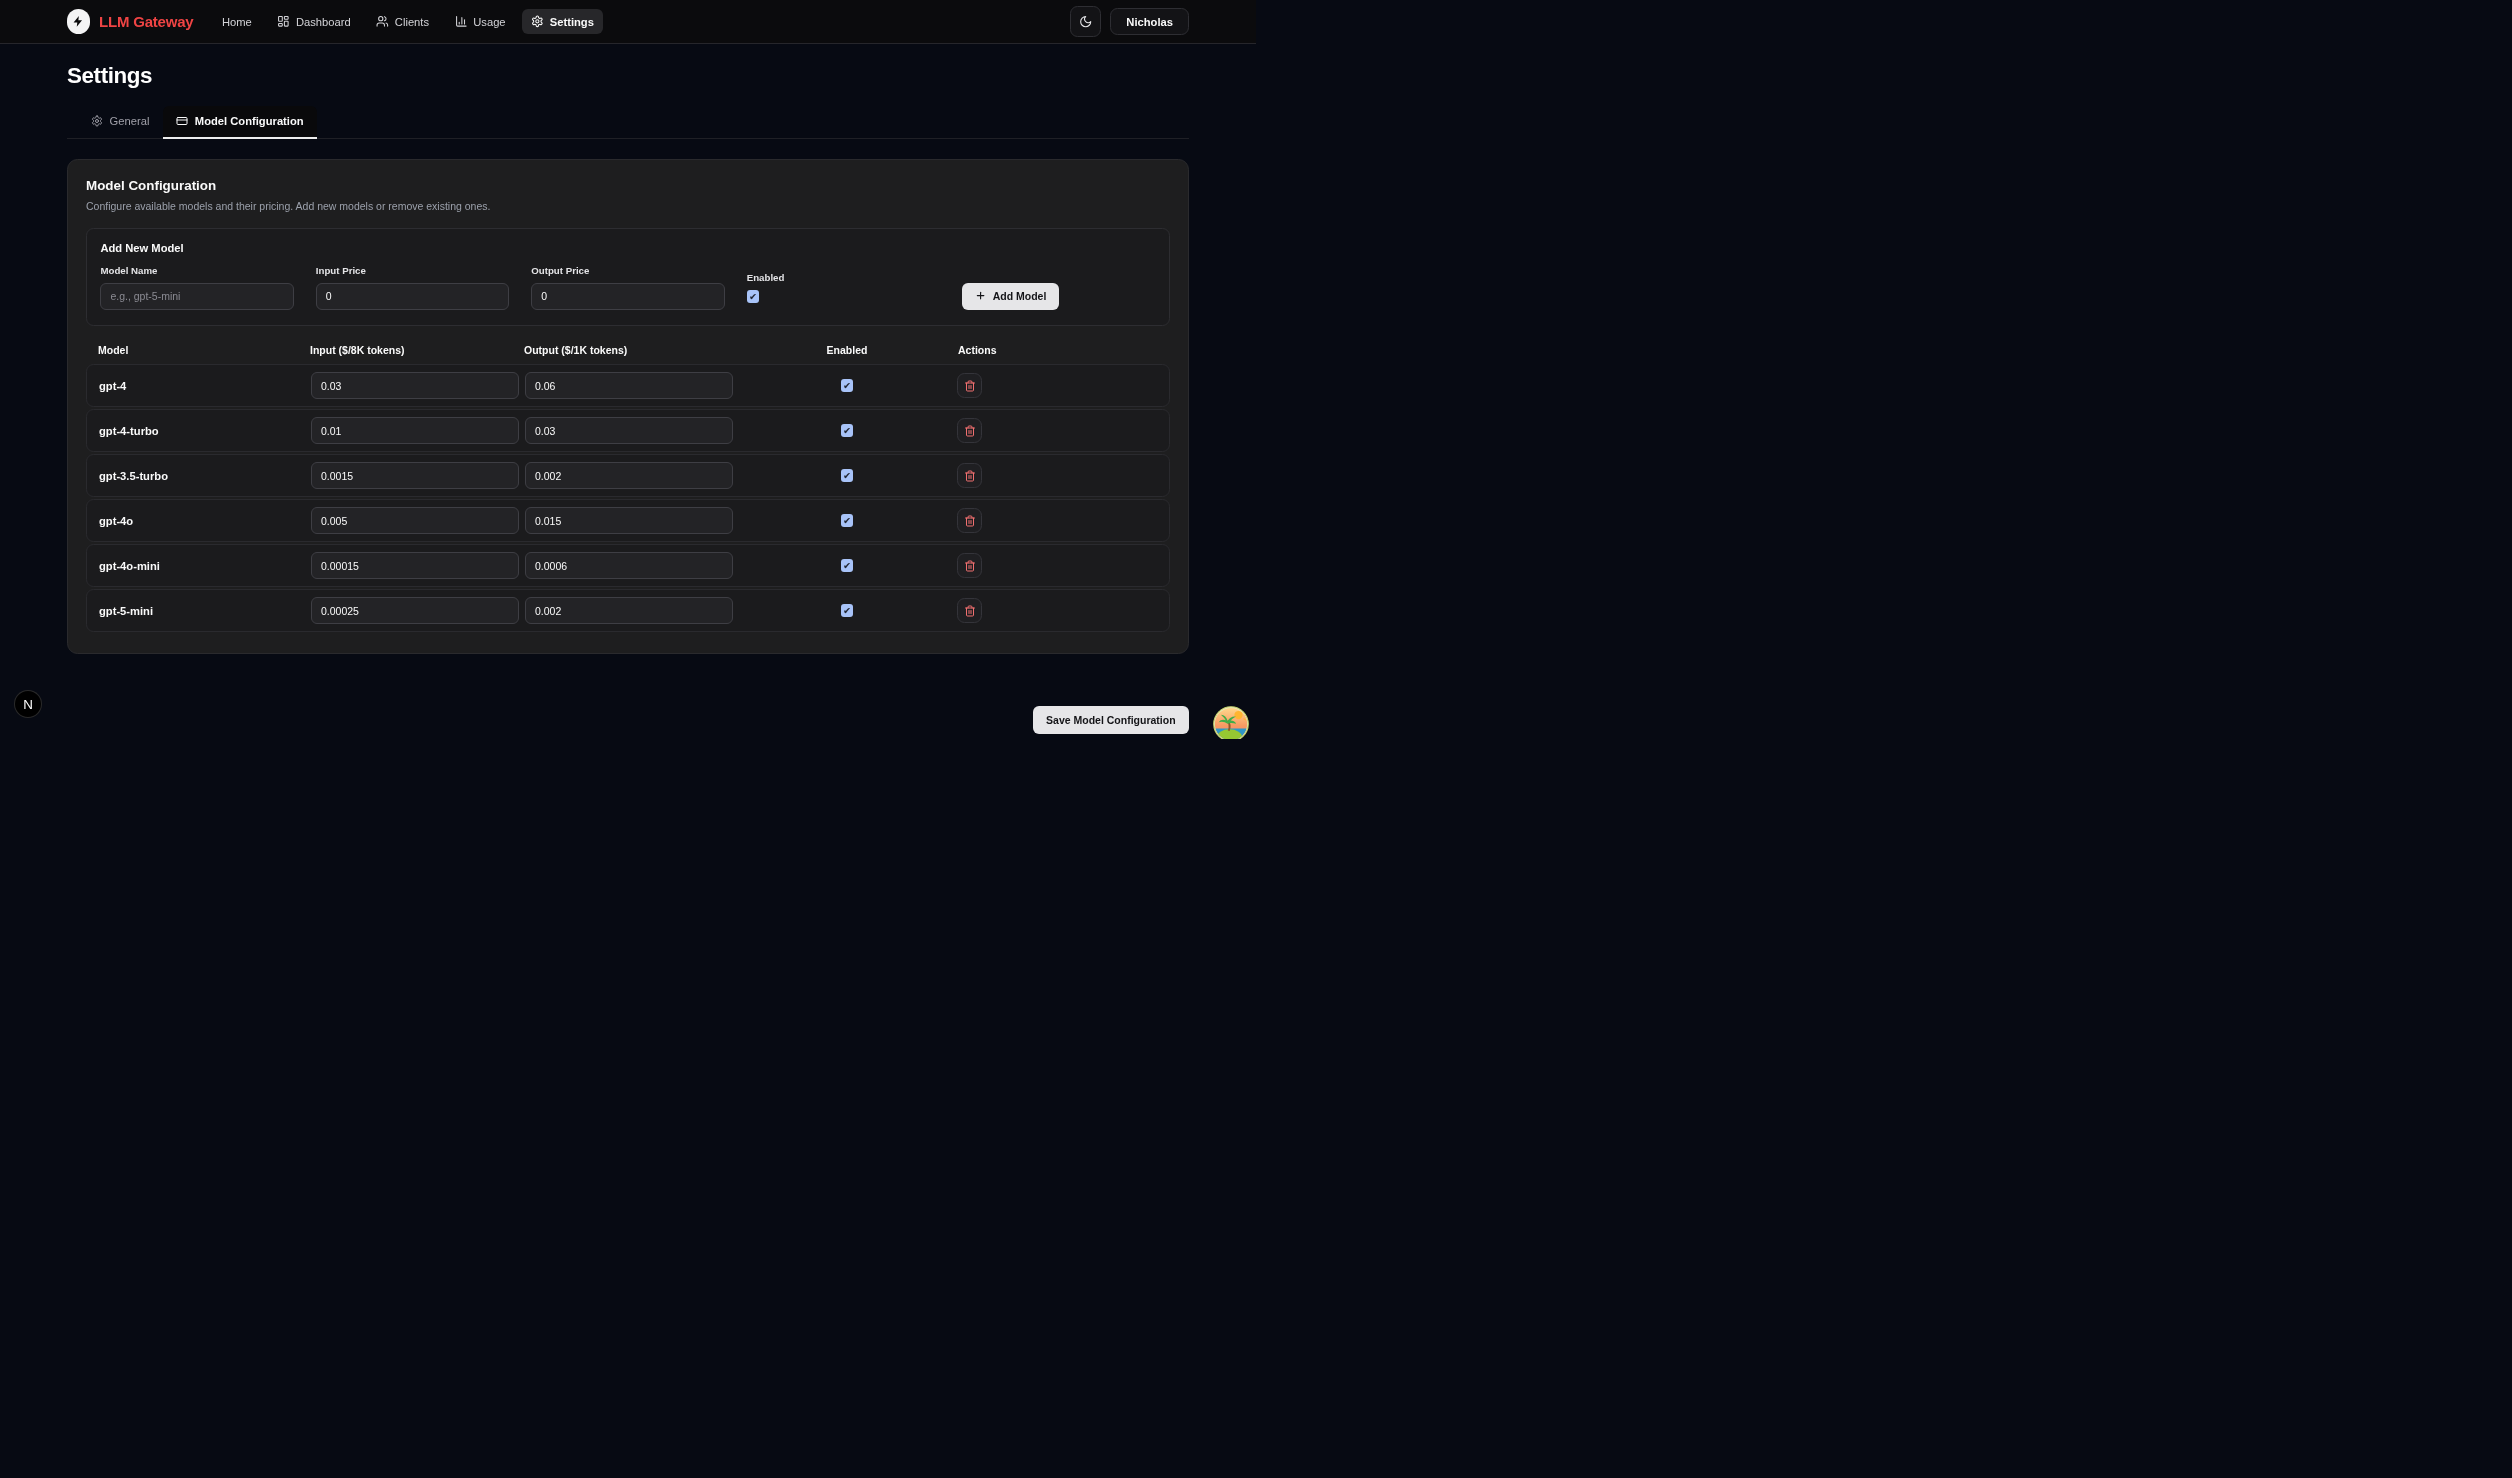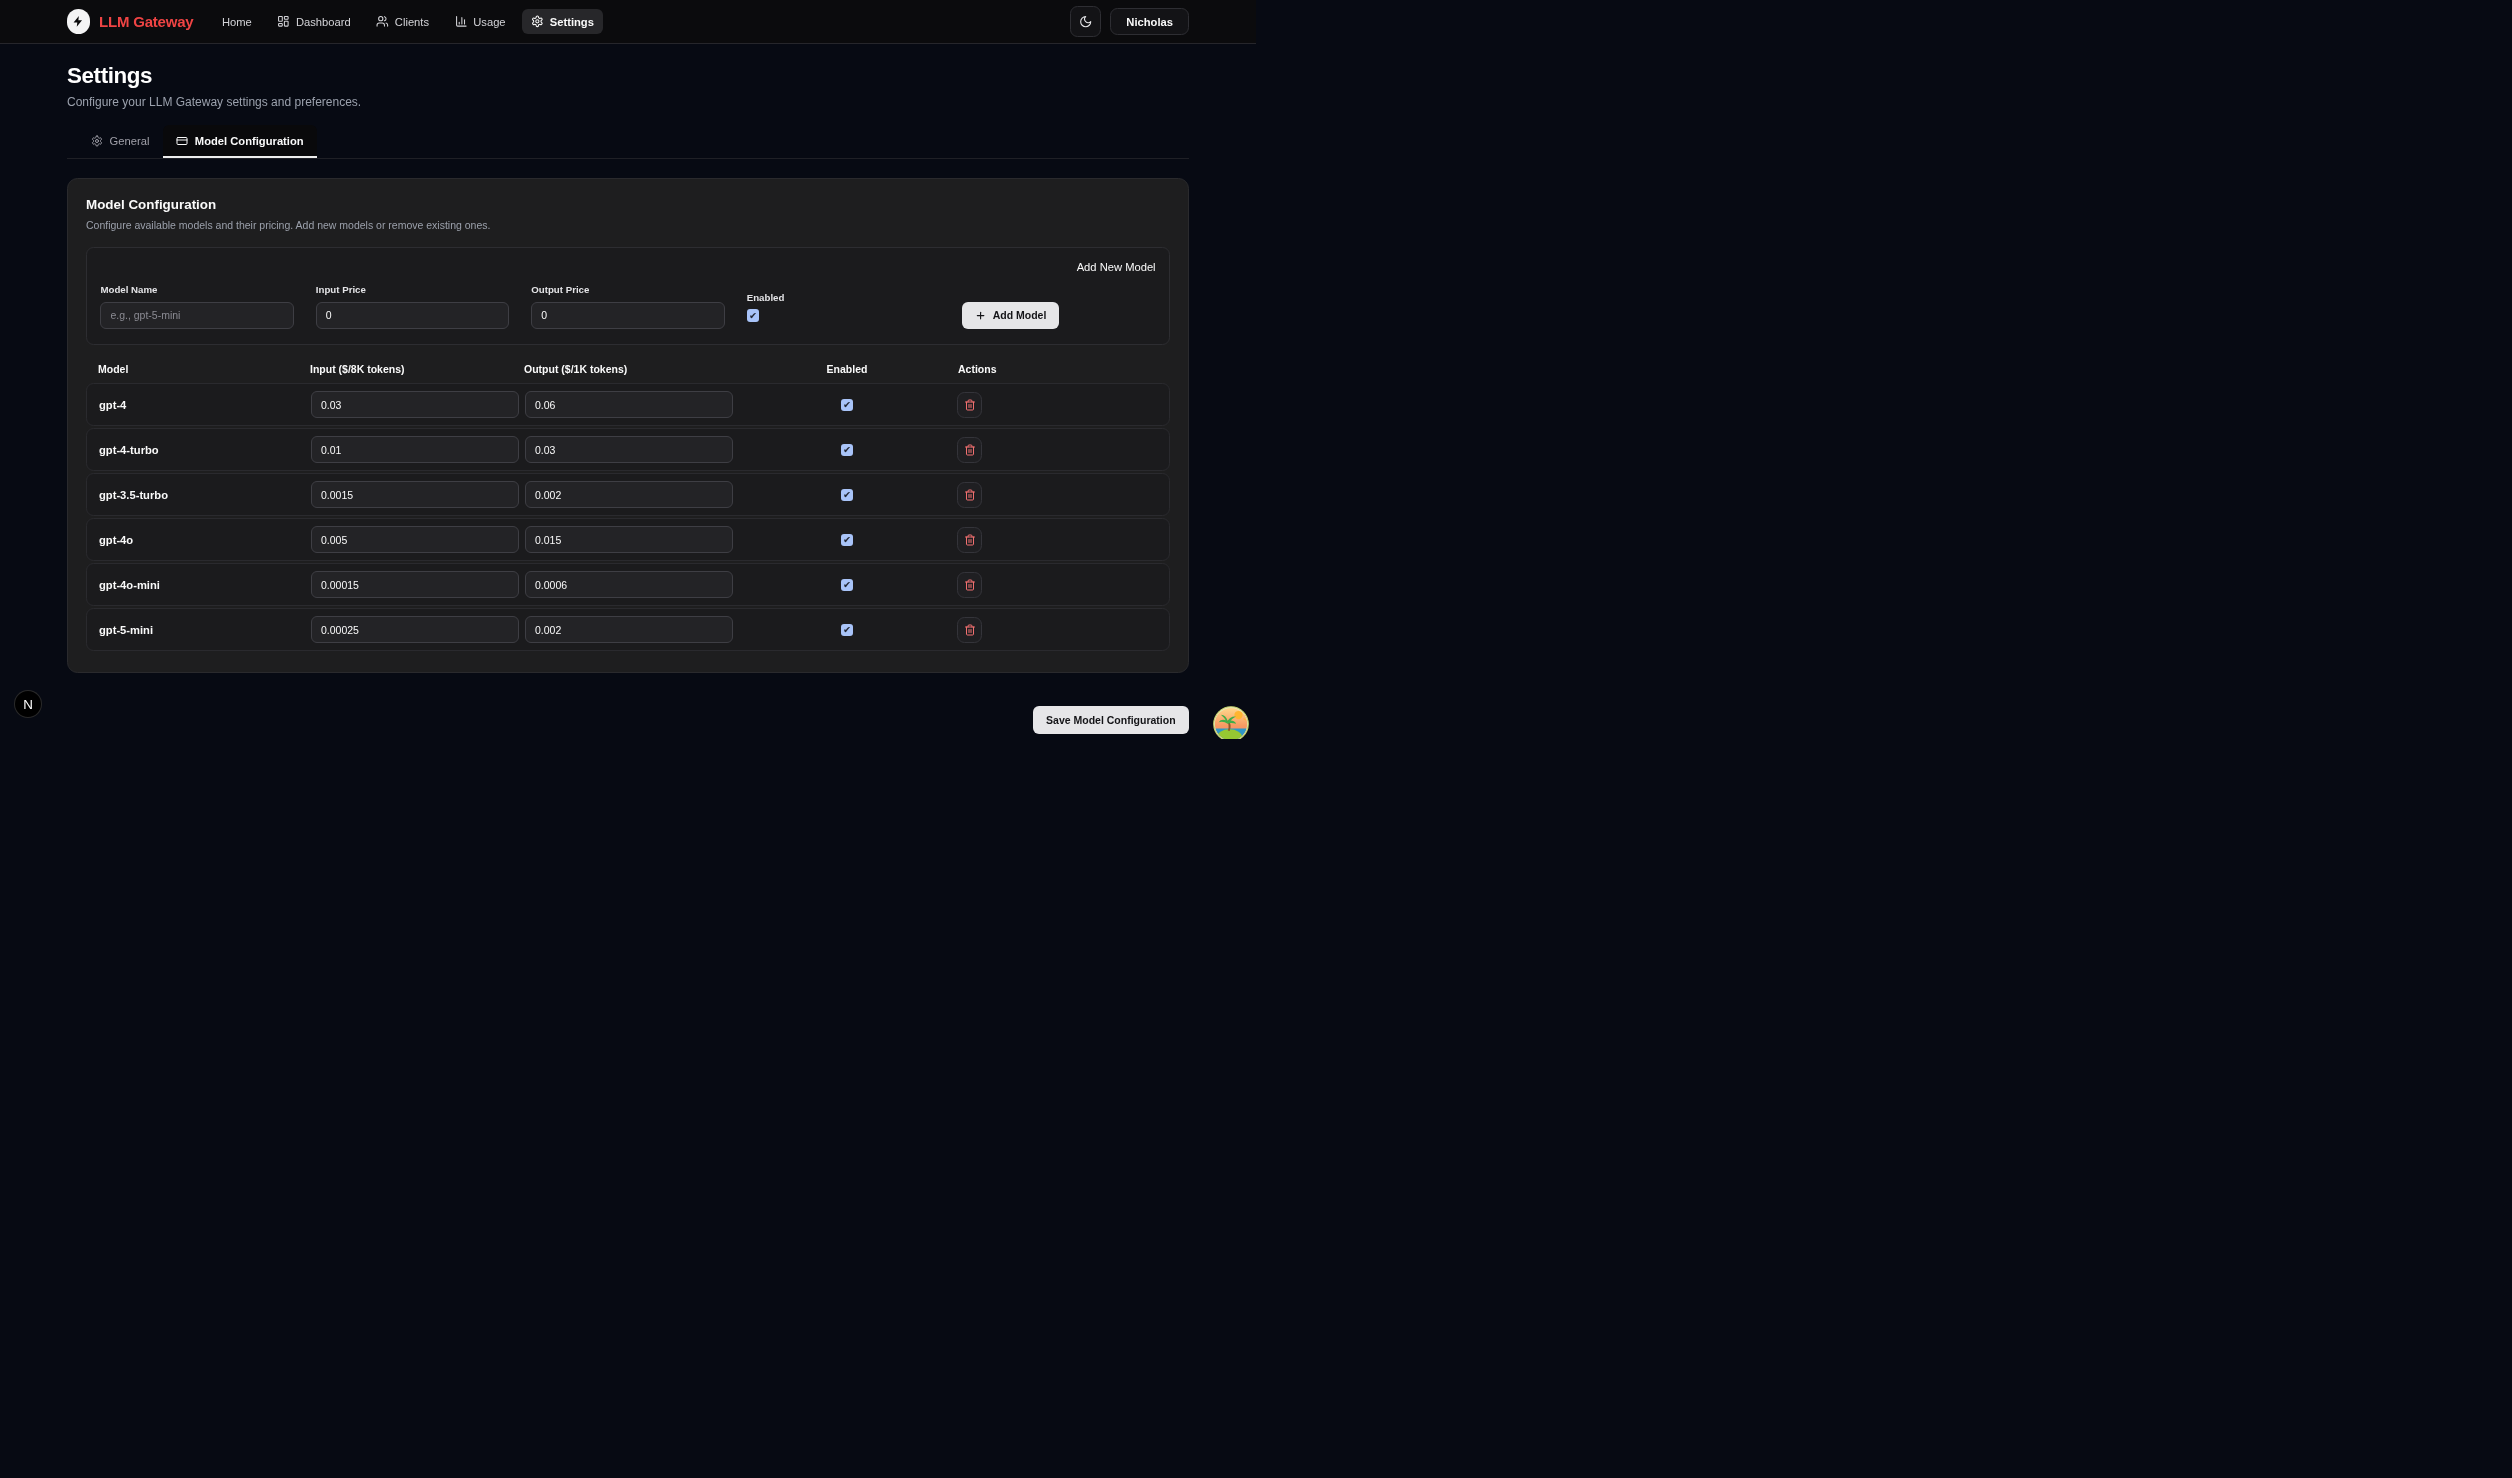--- a/index.html
+++ b/index.html
@@ -64,21 +64,21 @@
     border-radius:10.5px; padding:18px 18px 21px 18px;
   }
   .card-title { font-size:13.4px; font-weight:bold; color:#fafafa; }
   .card-desc { margin-top:6.7px; font-size:10.5px; color:#9ba0ab; }
 
   
   .panel {
     margin-top:16.4px; background:#1b1b1d; border:0.7px solid #2d2d31;
     border-radius:7.5px; padding:12.7px 13.4px 15px 13.4px;
   }
-  .panel-title { font-size:11.2px; font-weight:normal; color:#fafafa;text-align:right; }
+  .panel-title { font-size:11.2px; font-weight:bold; color:#fafafa; }
   .form-grid { margin-top:11.2px; display:grid; grid-template-columns:repeat(5,1fr); gap:22px; align-items:end; }
   .field label { display:block; font-size:9.7px; font-weight:bold; color:#e4e4e7; margin-bottom:6.7px; }
   .tb {
     width:100%; height:27px; background:#232326; border:0.7px solid #3e3e44;
     border-radius:6px; color:#fafafa; font-size:10.5px; padding:0 9px; outline:none;
     font-family:"Liberation Sans","DejaVu Sans",sans-serif;
   }
   .tb::placeholder { color:#8b8b93; }
   .cb {
     width:12.7px; height:12.7px; background:#a8c3f8; border-radius:3px;
@@ -181,21 +181,20 @@
       <svg width="13.4" height="13.4" viewBox="0 0 24 24" fill="none" stroke="currentColor" stroke-width="2" stroke-linecap="round" stroke-linejoin="round">
           <path d="M12 3a6 6 0 0 0 9 9 9 9 0 1 1-9-9Z"></path>
         </svg>
     </button>
     <button class="user-btn">Nicholas</button>
   </div>
 </header>
 
 <div class="container">
   <h1 class="page-title">Settings</h1>
-  <div class="page-sub">Configure your LLM Gateway settings and preferences.</div>
 
   <div class="tabs">
     <div class="tab">
       <svg viewBox="0 0 24 24" fill="none" stroke="currentColor" stroke-width="2" stroke-linecap="round" stroke-linejoin="round">
           <path d="M12.22 2h-.44a2 2 0 0 0-2 2v.18a2 2 0 0 1-1 1.73l-.43.25a2 2 0 0 1-2 0l-.15-.08a2 2 0 0 0-2.73.73l-.22.38a2 2 0 0 0 .73 2.73l.15.1a2 2 0 0 1 1 1.72v.51a2 2 0 0 1-1 1.74l-.15.09a2 2 0 0 0-.73 2.73l.22.38a2 2 0 0 0 2.73.73l.15-.08a2 2 0 0 1 2 0l.43.25a2 2 0 0 1 1 1.73V20a2 2 0 0 0 2 2h.44a2 2 0 0 0 2-2v-.18a2 2 0 0 1 1-1.73l.43-.25a2 2 0 0 1 2 0l.15.08a2 2 0 0 0 2.73-.73l.22-.39a2 2 0 0 0-.73-2.73l-.15-.08a2 2 0 0 1-1-1.74v-.5a2 2 0 0 1 1-1.74l.15-.09a2 2 0 0 0 .73-2.73l-.22-.38a2 2 0 0 0-2.73-.73l-.15.08a2 2 0 0 1-2 0l-.43-.25a2 2 0 0 1-1-1.73V4a2 2 0 0 0-2-2z"></path>
           <circle cx="12" cy="12" r="3"></circle>
         </svg>
       <span>General</span>
     </div>
     <div class="tab active">

